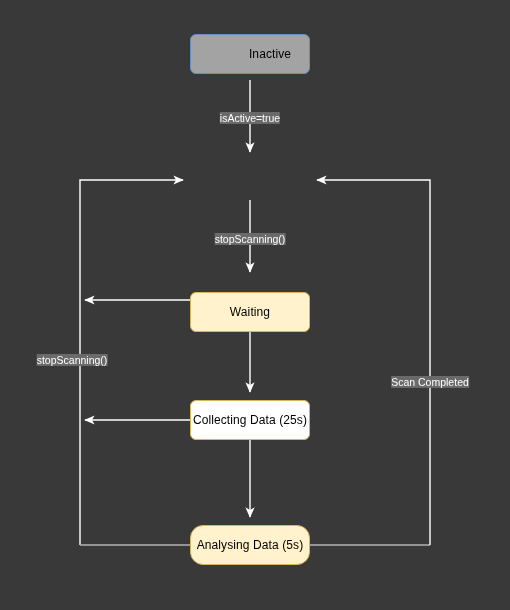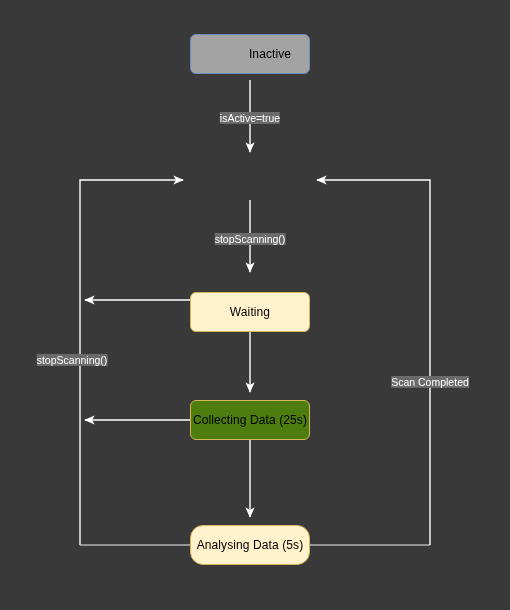--- a/index.html
+++ b/index.html
@@ -93,21 +93,21 @@
 
   <div class="node" style="left:190px; top:34px; background:#a3a3a3; border-color:#6c8ebf;padding-left:40px;">
     <span class="node-label">Inactive</span>
   </div>
 
 
   <div class="node" style="left:190px; top:292px; background:#fff2cc; border-color:#d6b656;">
     <span class="node-label">Waiting</span>
   </div>
 
-  <div class="node" style="left:190px; top:400px; background:#4d7c0f; border-color:#d6b656;">
+  <div class="node" style="left:190px; top:400px; background:#ffffff; border-color:#d6b656;">
     <span class="node-label">Collecting Data (25s)</span>
   </div>
 
   <div class="node" style="left:190px; top:525px; background:#fff2cc; border-color:#d6b656;border-radius:13px;">
     <span class="node-label">Analysing Data (5s)</span>
   </div>
 
   <div class="edge-label" style="left:250px; top:118px;">isActive=true</div>
 
   <div class="edge-label" style="left:250px; top:239px;">stopScanning()</div>

